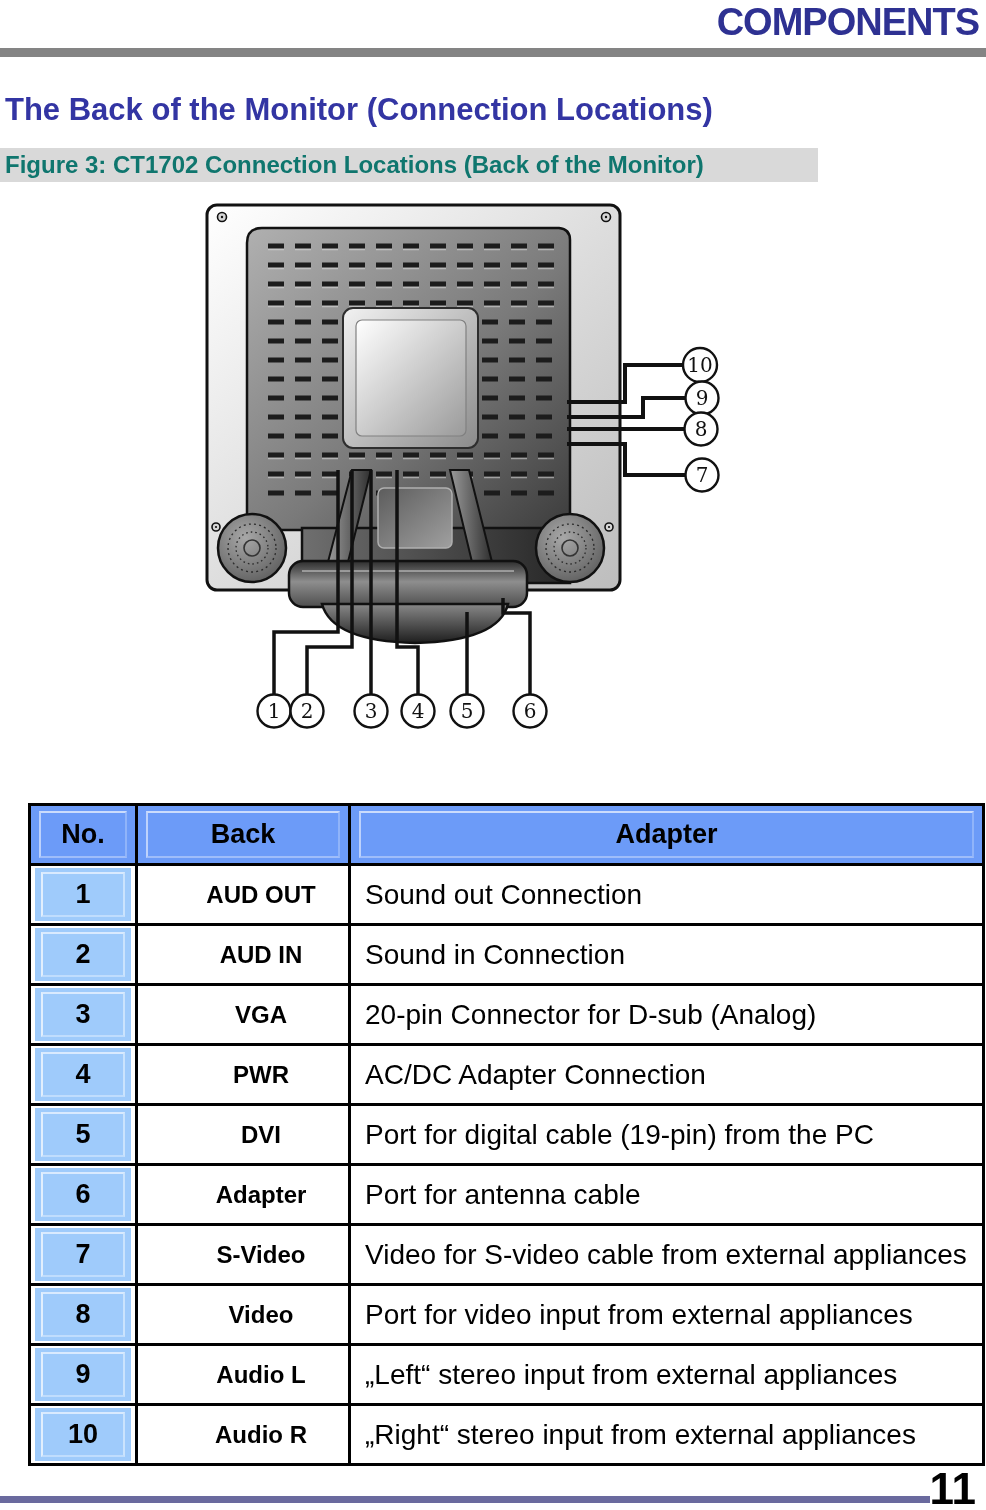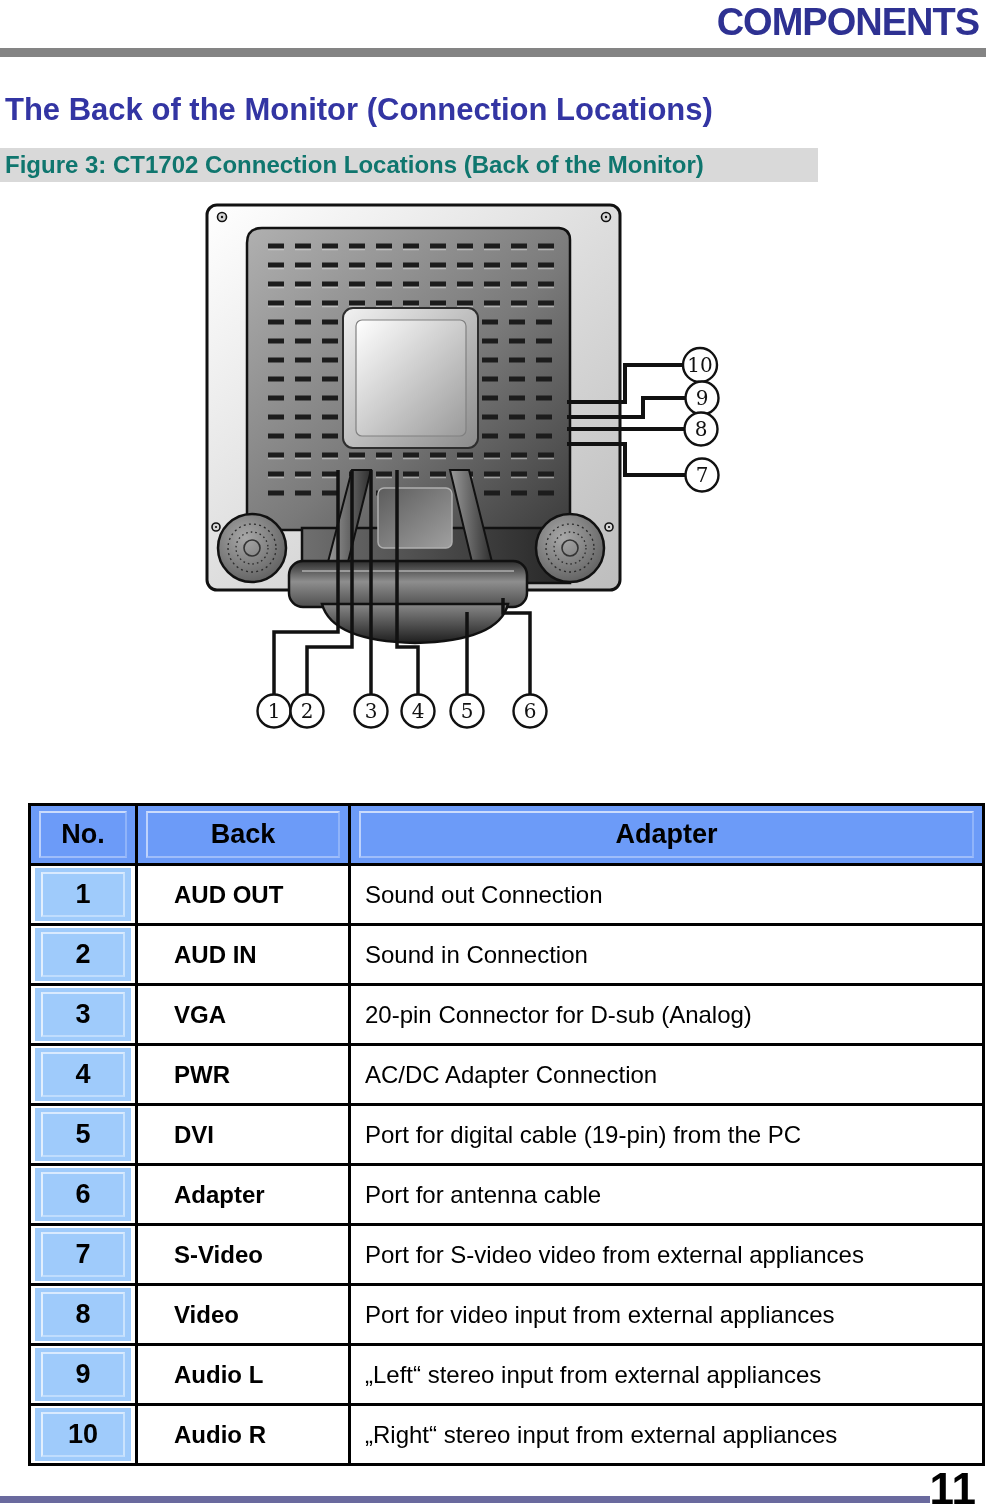--- a/index.html
+++ b/index.html
@@ -26,22 +26,22 @@
   .hd-chip::after{content:"";position:absolute;left:8px;right:8px;top:5px;bottom:5px;
     border-top:2px solid rgba(255,255,255,.65);border-left:2px solid rgba(255,255,255,.55);
     border-bottom:2px solid rgba(255,255,255,.35);border-right:2px solid rgba(255,255,255,.25);}
   .doc-table td{height:57px;background:#fff;}
   td.no-cell{background:#fff;}
   .no-chip{position:relative;margin:2px 4px;height:53px;background:#9FCBFB;
     display:flex;align-items:center;justify-content:center;font-size:27px;font-weight:bold;color:#000;}
   .no-chip::after{content:"";position:absolute;left:6px;right:6px;top:4px;bottom:4px;
     border-left:2px solid rgba(255,255,255,.7);border-top:2px solid rgba(255,255,255,.6);
     border-right:2px solid rgba(255,255,255,.45);border-bottom:2px solid rgba(255,255,255,.35);}
-  td.item-cell{text-align:left;font-weight:bold;font-size:24px;color:#000;padding-left:36px;}
-  td.func-cell{text-align:left;font-size:24px;color:#000;padding-left:14px;}
+  td.item-cell{text-align:center;font-weight:bold;font-size:24px;color:#000;padding-left:36px;}
+  td.func-cell{text-align:left;font-size:28px;color:#000;padding-left:14px;}
 
   .footer-rule{position:absolute;top:1496px;left:0;width:930px;height:7px;background:#6A6A9E;}
   .page-number{position:absolute;top:1464px;right:10px;font-size:44px;font-weight:900;color:#000;}
 
   svg text.co{font-family:"DejaVu Serif",serif;font-size:20px;fill:#111;}
 </style>
 </head>
 <body>
 
 <div class="header-tag">COMPONENTS</div>
@@ -295,21 +295,21 @@
             <div class="no-chip">6</div>
           </td>
       <td class="item-cell">Adapter</td>
       <td class="func-cell">Port for antenna cable</td>
     </tr>
     <tr>
       <td class="no-cell">
             <div class="no-chip">7</div>
           </td>
       <td class="item-cell">S-Video</td>
-      <td class="func-cell">Port for S-video video from external appliances</td>
+      <td class="func-cell">Video for S-video cable from external appliances</td>
     </tr>
     <tr>
       <td class="no-cell">
             <div class="no-chip">8</div>
           </td>
       <td class="item-cell">Video</td>
       <td class="func-cell">Port for video input from external appliances</td>
     </tr>
     <tr>
       <td class="no-cell">

